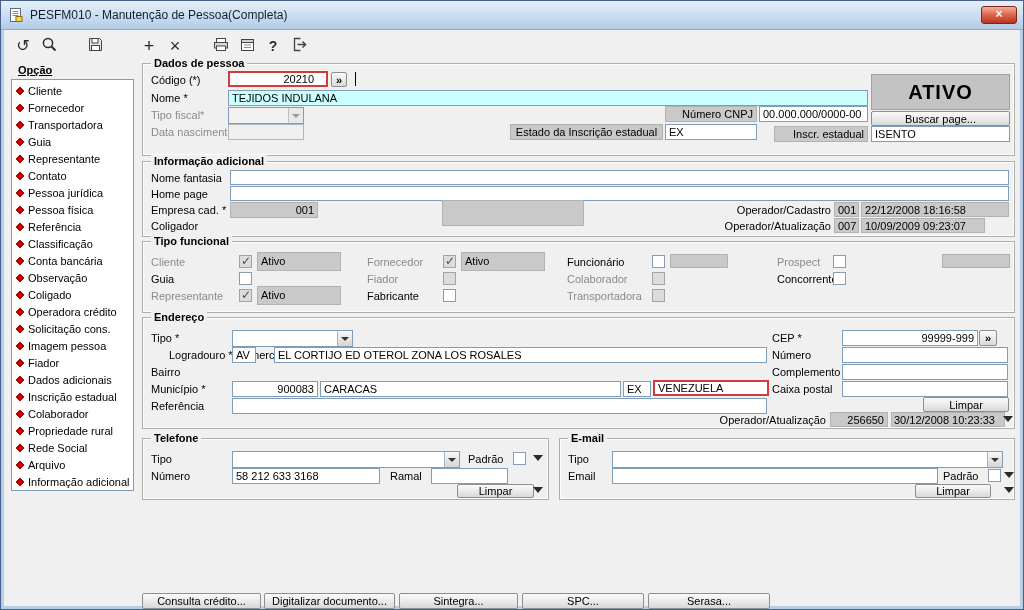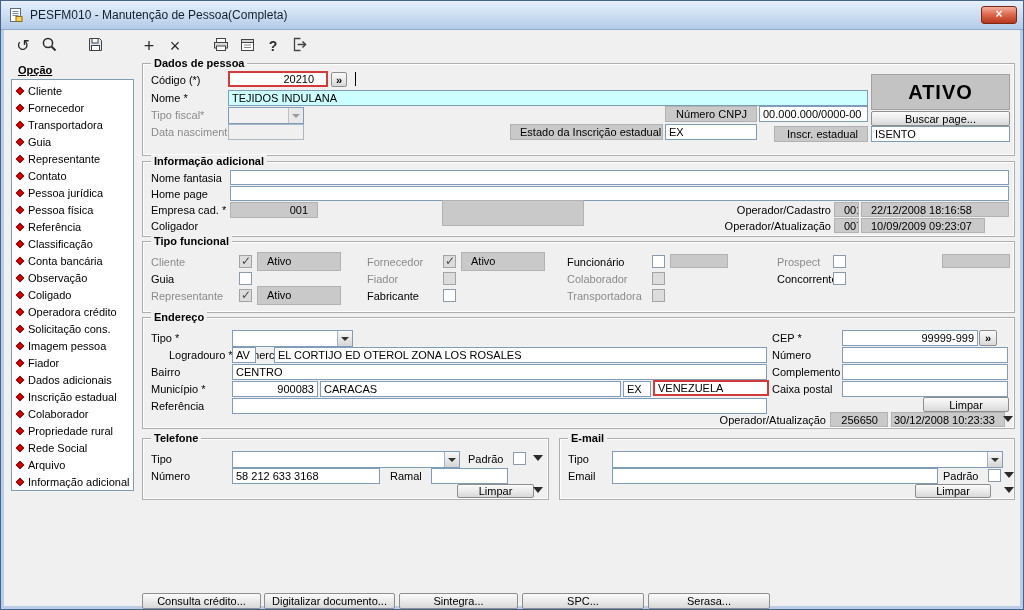--- a/index.html
+++ b/index.html
@@ -27,21 +27,21 @@
   .lbl { position:absolute; white-space:nowrap; line-height:13px; }
   .lbl.dis { color:#8b8b8b; }
   .lbl.r { text-align:right; }
   .field { position:absolute; height:16px; background:#fff; border:1px solid #7f9db9;
            line-height:14px; padding:0 3px; white-space:nowrap; overflow:hidden; }
   .field.r { text-align:right; }
   .field.cyan { background:#ccffff; }
   .field.red { border:2px solid #d33a3a; line-height:12px; }
   .field.dis { background:#f0f0f0; border-color:#aab8c4; color:#7a7a7a; }
   .gray { position:absolute; height:16px; background:#c9c9c9; border:1px solid #b2b2b2;
-          line-height:14px; padding:0 9px; white-space:nowrap; overflow:hidden; }
+          line-height:14px; padding:0 3px; white-space:nowrap; overflow:hidden; }
   .gray.r { text-align:right; }
   .gray.c { text-align:center; }
   .status-big { position:absolute; background:#c3c3c3; border:1px solid #a2a2a2;
                 display:flex; align-items:center; justify-content:center;
                 font-size:20px; font-weight:bold; letter-spacing:1px; }
   .combo { position:absolute; height:17px; background:#fff; border:1px solid #7f9db9; padding-right:15px; }
   .combo-text { display:block; line-height:15px; padding:0 3px; white-space:nowrap; overflow:hidden;margin-top:17px; }
   .combo-arrow { position:absolute; top:0; right:0; width:15px; height:100%;
                  background:linear-gradient(#f8f8f8,#d5d5d5); border-left:1px solid #9cb4ce; }
   .combo-arrow::after { content:""; position:absolute; left:3px; top:6px;
@@ -325,21 +325,20 @@
     </div>
     <span class="lbl" style="left:629px;top:14px;">CEP *</span>
     <div class="field r" style="left:699px;top:12px;width:136px;">99999-999</div>
     <div class="btn" style="left:836px;top:12px;width:18px;height:16px;font-weight:bold;">»</div>
     <span class="lbl" style="left:8px;top:31px;margin-left:18px;">Logradouro *</span>
     <div class="field" style="left:89px;top:29px;width:24px;">AV</div>
     <div class="field" style="left:131px;top:29px;width:493px;">EL CORTIJO ED OTEROL ZONA LOS ROSALES</div>
     <span class="lbl" style="left:629px;top:31px;">Número</span>
     <div class="field" style="left:699px;top:29px;width:166px;"></div>
     <span class="lbl" style="left:8px;top:48px;">Bairro</span>
-    <div class="field" style="left:89px;top:46px;width:535px;">CENTRO</div>
     <span class="lbl" style="left:629px;top:48px;">Complemento</span>
     <div class="field" style="left:699px;top:46px;width:166px;"></div>
     <span class="lbl" style="left:8px;top:65px;">Município *</span>
     <div class="field r" style="left:89px;top:63px;width:86px;">900083</div>
     <div class="field" style="left:177px;top:63px;width:301px;">CARACAS</div>
     <div class="field" style="left:480px;top:63px;width:28px;">EX</div>
     <div class="field red" style="left:510px;top:62px;width:116px;">VENEZUELA</div>
     <span class="lbl" style="left:629px;top:65px;">Caixa postal</span>
     <div class="field" style="left:699px;top:63px;width:166px;"></div>
     <span class="lbl" style="left:8px;top:82px;">Referência</span>

